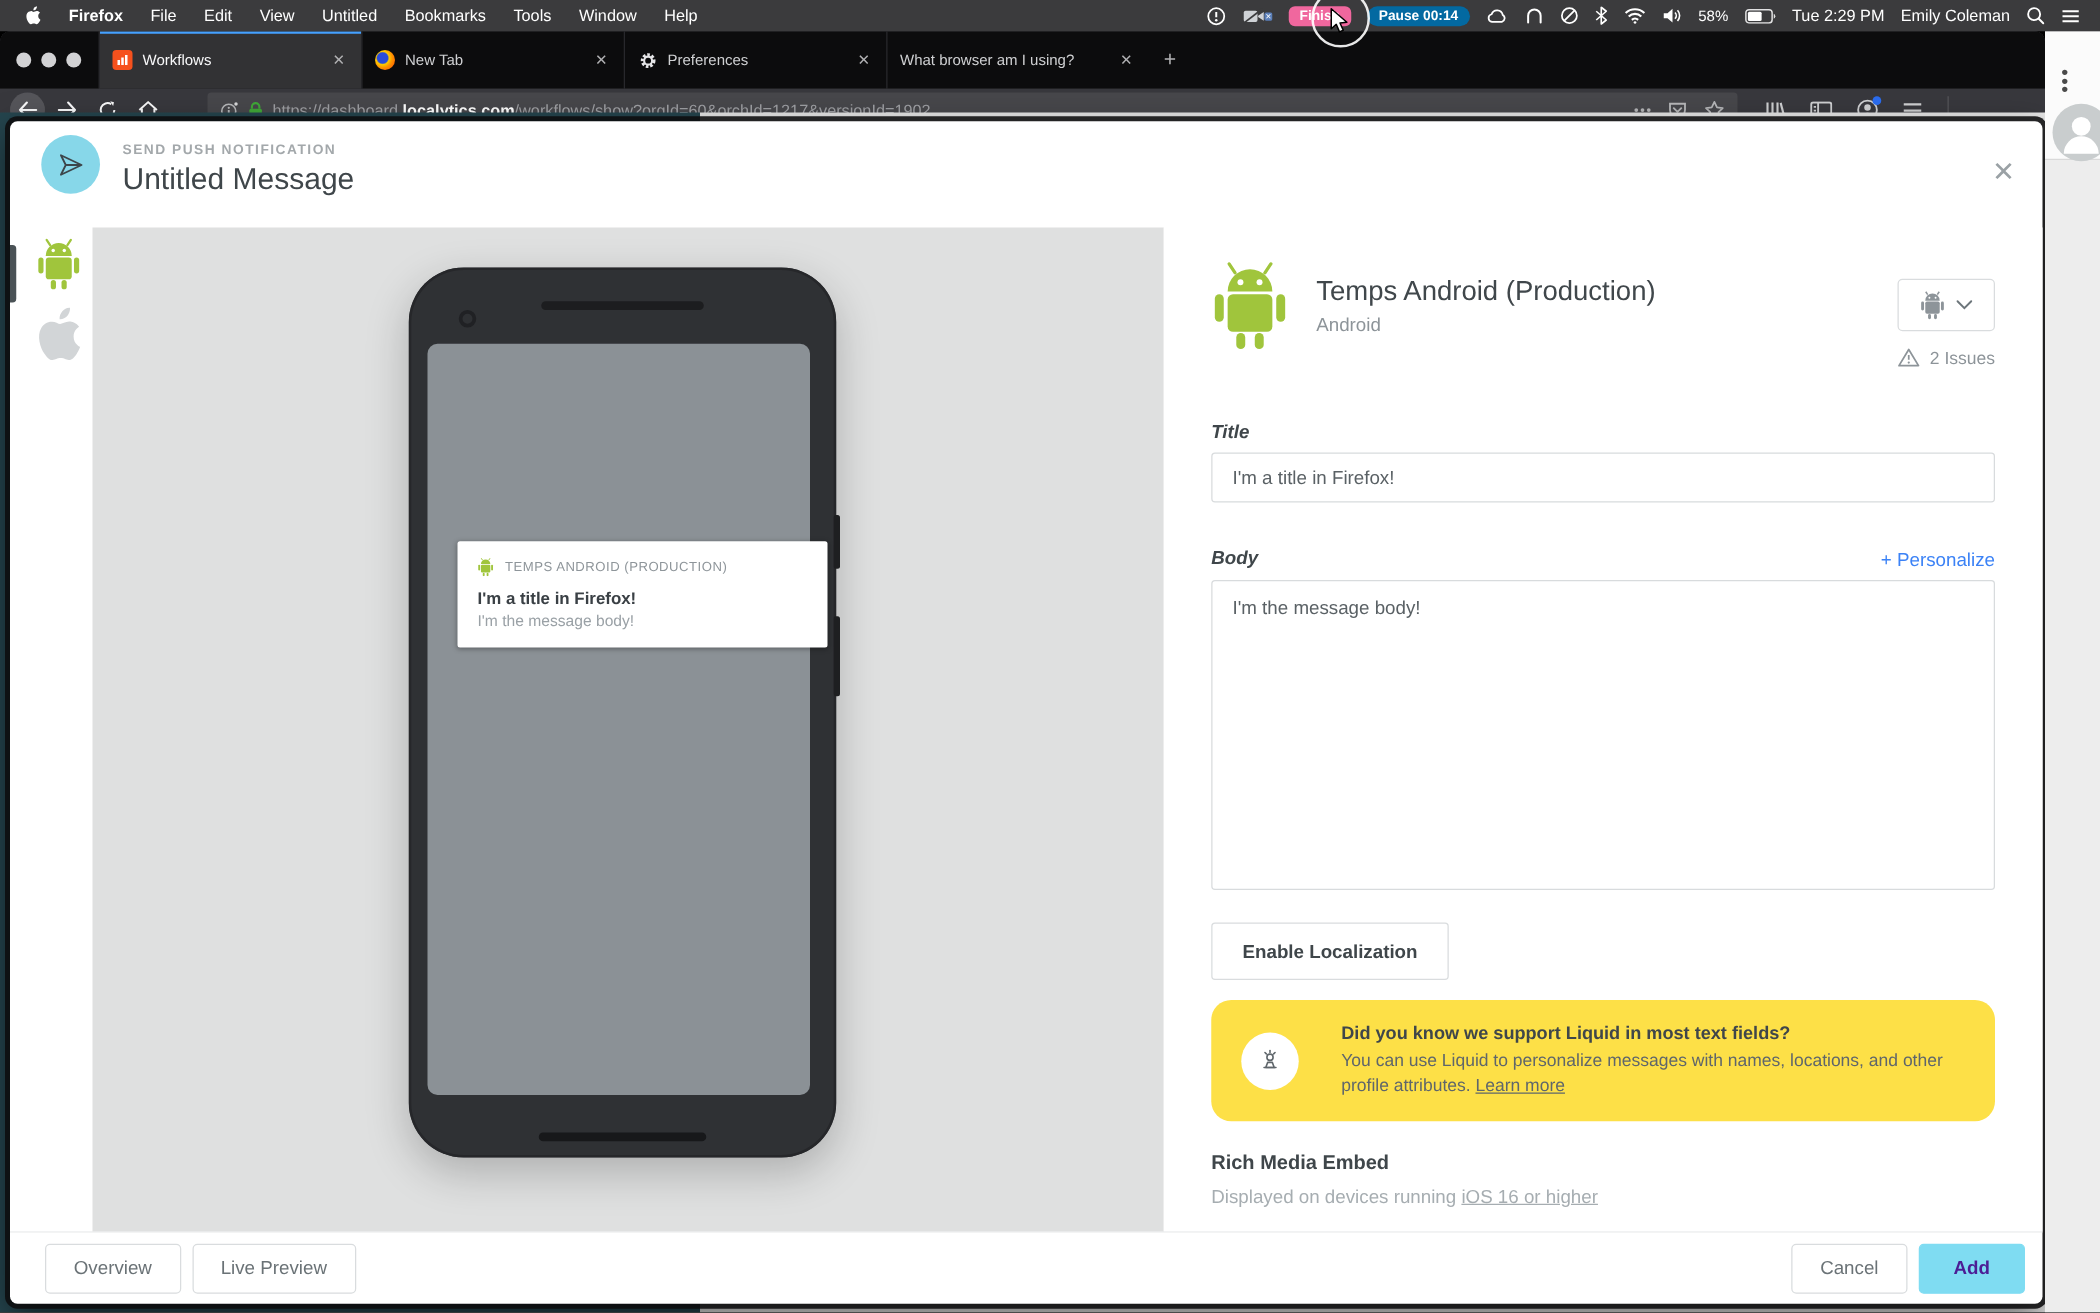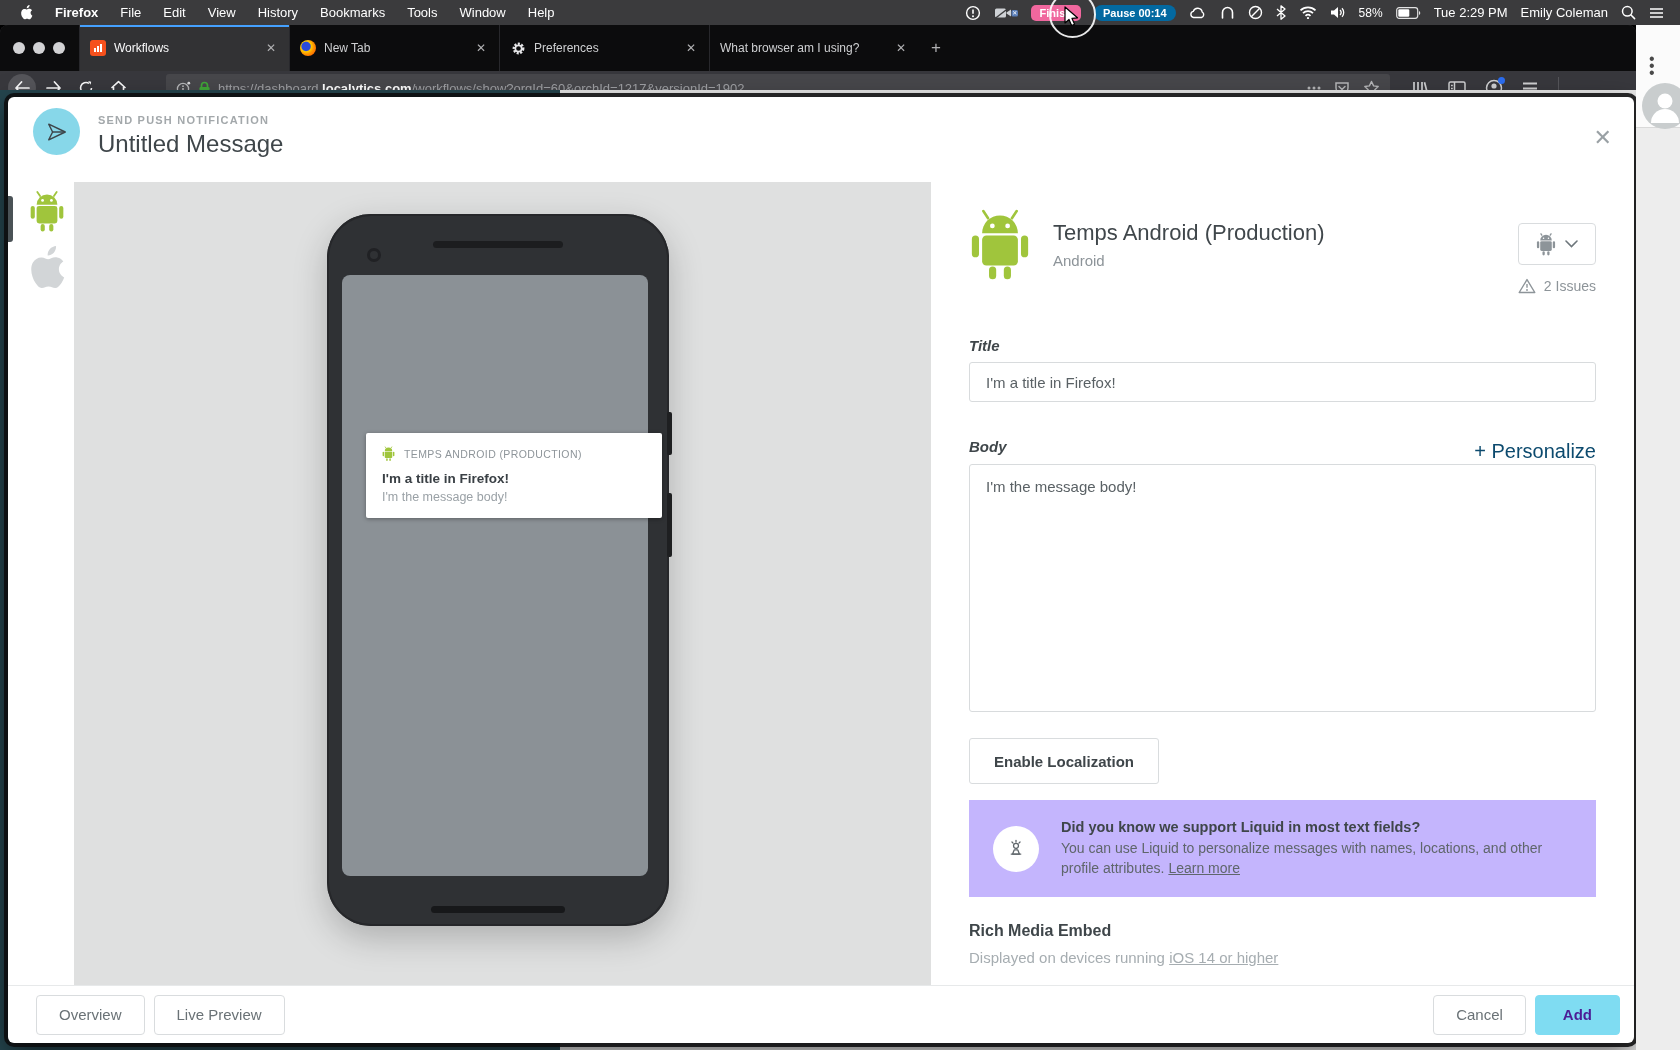--- a/index.html
+++ b/index.html
@@ -93,28 +93,28 @@
   .panel { flex:1; position:relative; background:#fff; overflow:hidden; }
   .app-icon { position:absolute; left:38px; top:26px; color:#a0c53c; }
   .app-name { position:absolute; left:122px; top:38px; font-size:22px; color:#40474b; }
   .app-plat { position:absolute; left:122px; top:70px; font-size:15px; color:#8d9499; }
   .plat-select { position:absolute; right:38px; top:41px; width:78px; height:42px; border:1px solid #d9dcde; border-radius:4px;
     background:#fff; display:flex; align-items:center; justify-content:center; gap:9px; color:#8d9499; }
   .issues { position:absolute; right:38px; top:96px; display:flex; align-items:center; gap:8px; font-size:14px; color:#8d9499; }
   .f-label { position:absolute; left:38px; font-size:15px; font-weight:bold; color:#3f464a;font-style:italic; }
   .t-input { position:absolute; left:38px; right:38px; top:180px; height:40px; border:1px solid #d8dbdd; border-radius:3px;
     font-size:15px; color:#5a6165; padding:0 16px; font-family:"Liberation Sans",sans-serif; background:#fff; }
-  .personalize { position:absolute; right:38px; top:258px; font-size:20px; color:#0c4a6e; }
+  .personalize { position:absolute; right:38px; top:258px; font-size:15px; color:#3b82f6; }
   .b-textarea { position:absolute; left:38px; right:38px; top:282px; height:248px; border:1px solid #d8dbdd; border-radius:3px;
     font-size:15px; color:#5a6165; padding:13px 16px; resize:none; font-family:"Liberation Sans",sans-serif; background:#fff; }
   .loc-btn { position:absolute; left:38px; top:556px; height:46px; padding:0 24px; background:#fff;
     border:1px solid #d9dcde; border-radius:3px; font-size:15px; font-weight:600; color:#3f464a;
     font-family:"Liberation Sans",sans-serif; }
-  .tip { position:absolute; left:38px; right:38px; top:618px; height:97px; background:#c4b5fd; border-radius:0;
-    display:flex; align-items:center; gap:22px; padding:0 24px; }
+  .tip { position:absolute; left:38px; right:38px; top:618px; height:97px; background:#fde047; border-radius:16px;
+    display:flex; align-items:center; gap:34px; padding:0 24px; }
   .tip-circle { width:46px; height:46px; flex:0 0 46px; border-radius:50%; background:#fff;
     display:flex; align-items:center; justify-content:center; }
   .tip-title { font-size:14.5px; font-weight:bold; color:#3f464a; }
   .tip-text { font-size:14px; color:#5f666b; line-height:1.45; margin-top:3px; }
   .tip-text a, .rm-note a { color:inherit; text-decoration:underline; }
   .rm-title { position:absolute; left:38px; top:740px; font-size:16px; font-weight:bold; color:#3f464a; }
   .rm-note { position:absolute; left:38px; top:767px; font-size:15px; color:#a6adb1; }
 
   .m-footer { flex:0 0 58px; border-top:1px solid #e7e9ea; display:flex; align-items:center; padding:0 14px 0 28px; gap:9px; }
   .fbtn { height:40px; background:#fff; border:1px solid #d9dcde; border-radius:4px; padding:0 22px;
@@ -136,21 +136,21 @@
   <div class="left">
     <span class="mb-ico">
       <svg width="13" height="15" viewBox="0 0 17 20">
           <path fill="#fff" d="M13.9 10.5c0-2.3 1.9-3.4 2-3.5-1.1-1.6-2.8-1.8-3.4-1.9-1.4-.1-2.8.9-3.5.9-.7 0-1.9-.9-3.1-.8-1.6 0-3 .9-3.8 2.3-1.6 2.8-.4 7 1.2 9.3.8 1.1 1.7 2.4 2.9 2.3 1.2 0 1.6-.7 3-.7s1.8.7 3 .7 2-1.1 2.8-2.2c.9-1.3 1.3-2.6 1.3-2.6s-2.4-1-2.4-3.8zM11.6 3.1c.6-.8 1.1-1.9 1-3.1-.9 0-2.1.6-2.8 1.4-.6.7-1.1 1.8-1 2.9 1.1.1 2.1-.5 2.8-1.2z"></path>
         </svg>
     </span>
     <span class="appname">Firefox</span>
     <span>File</span>
     <span>Edit</span>
     <span>View</span>
-    <span>History</span>
+    <span>Untitled</span>
     <span>Bookmarks</span>
     <span>Tools</span>
     <span>Window</span>
     <span>Help</span>
   </div>
   <div class="right">
     <span class="mb-ico">
       <svg width="16" height="16" viewBox="0 0 16 16">
           <circle cx="8" cy="8" r="6.4" fill="none" stroke="#fff" stroke-width="1.4"></circle>
           <line x1="8" y1="4.6" x2="8" y2="8.8" stroke="#fff" stroke-width="1.6"></line>
@@ -509,21 +509,21 @@
                   <line x1="6.8" y1="17.5" x2="17.2" y2="17.5" stroke="#5f666b" stroke-width="1.4" stroke-linecap="round"></line>
                 </svg>
             </span>
             <div>
               <div class="tip-title">Did you know we support Liquid in most text fields?</div>
               <div class="tip-text"><span>You can use Liquid to personalize messages with names, locations, and other profile attributes.</span> <a href="#">Learn more</a></div>
             </div>
           </div>
 
           <div class="rm-title">Rich Media Embed</div>
-          <div class="rm-note"><span>Displayed on devices running </span><a href="#">iOS 14 or higher</a></div>
+          <div class="rm-note"><span>Displayed on devices running </span><a href="#">iOS 16 or higher</a></div>
         </div>
       </div>
 
       <div class="m-footer">
         <button class="fbtn">Overview</button>
         <button class="fbtn">Live Preview</button>
         <span class="spacer"></span>
         <button class="fbtn">Cancel</button>
         <button class="fbtn add">Add</button>
       </div>

